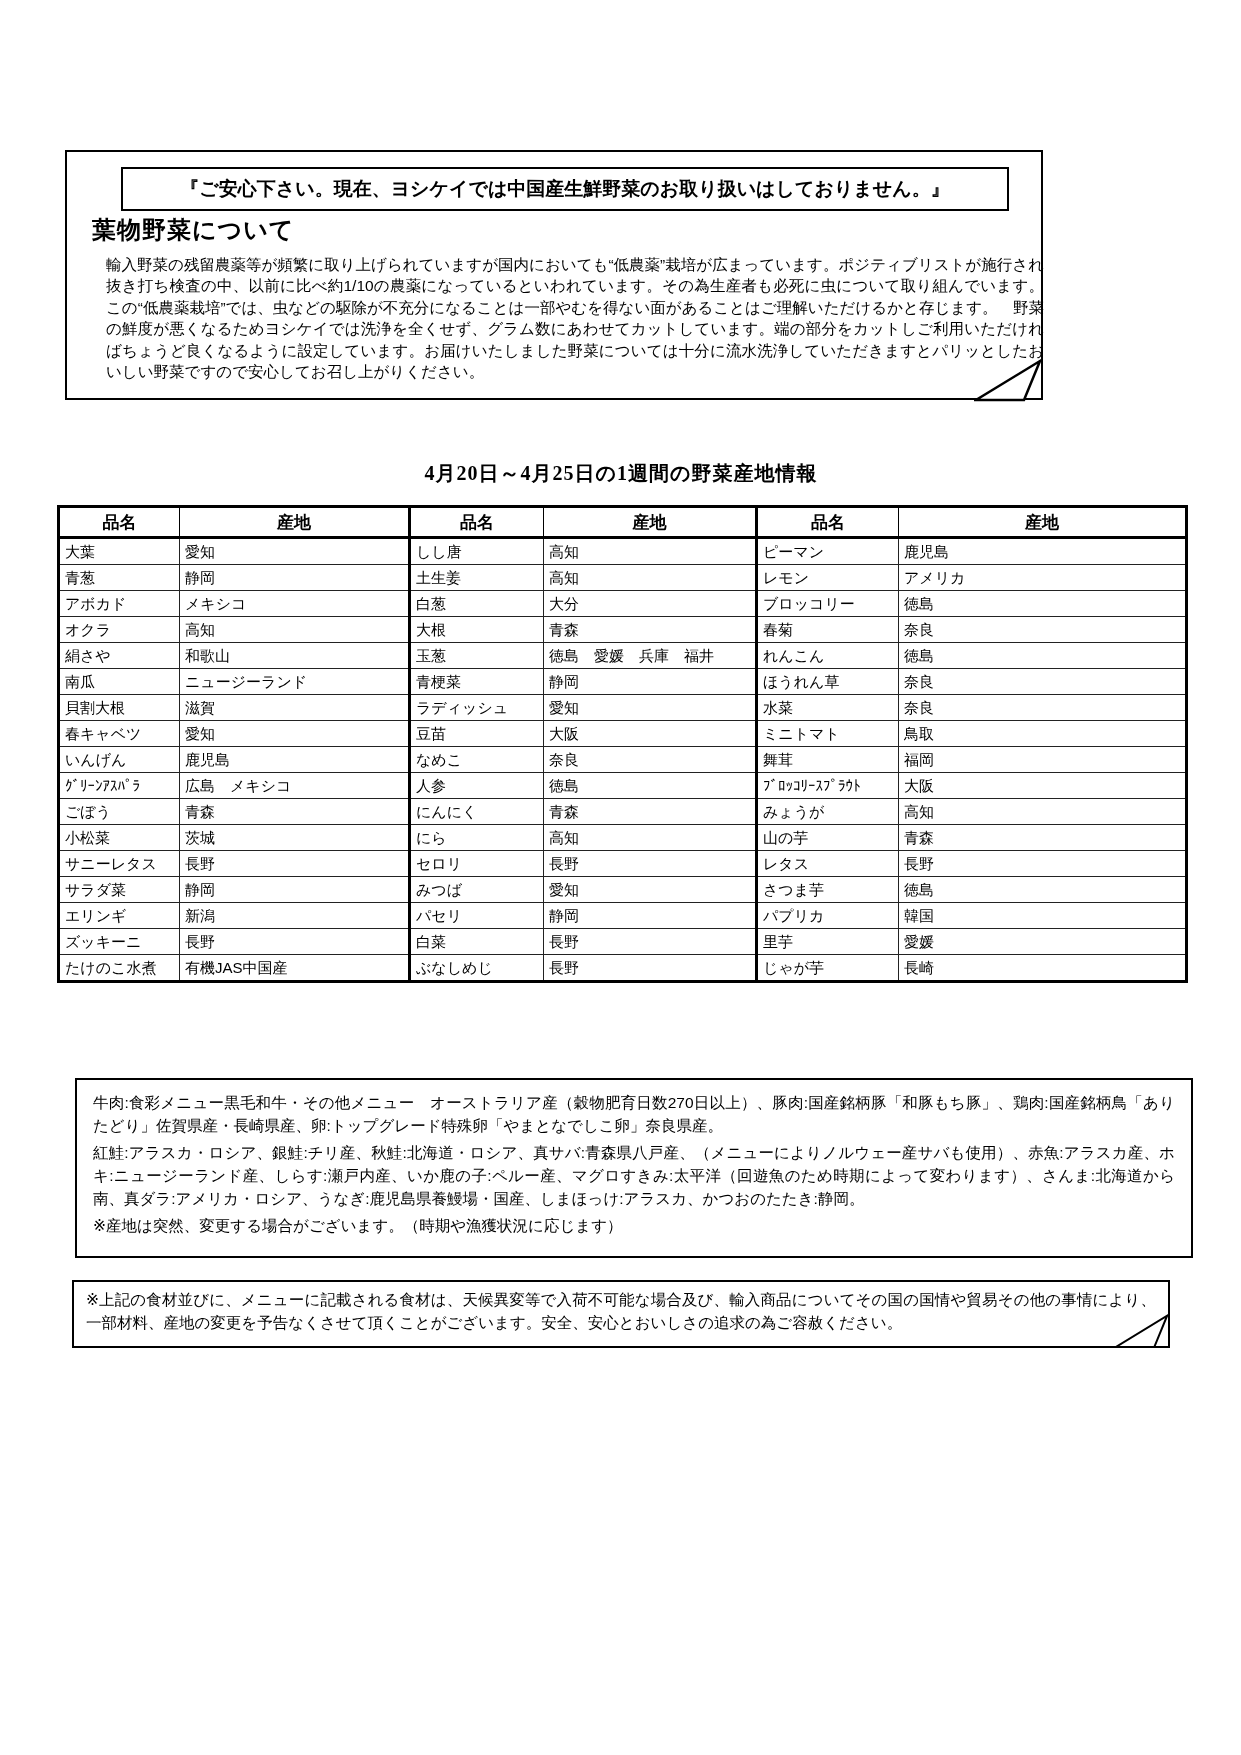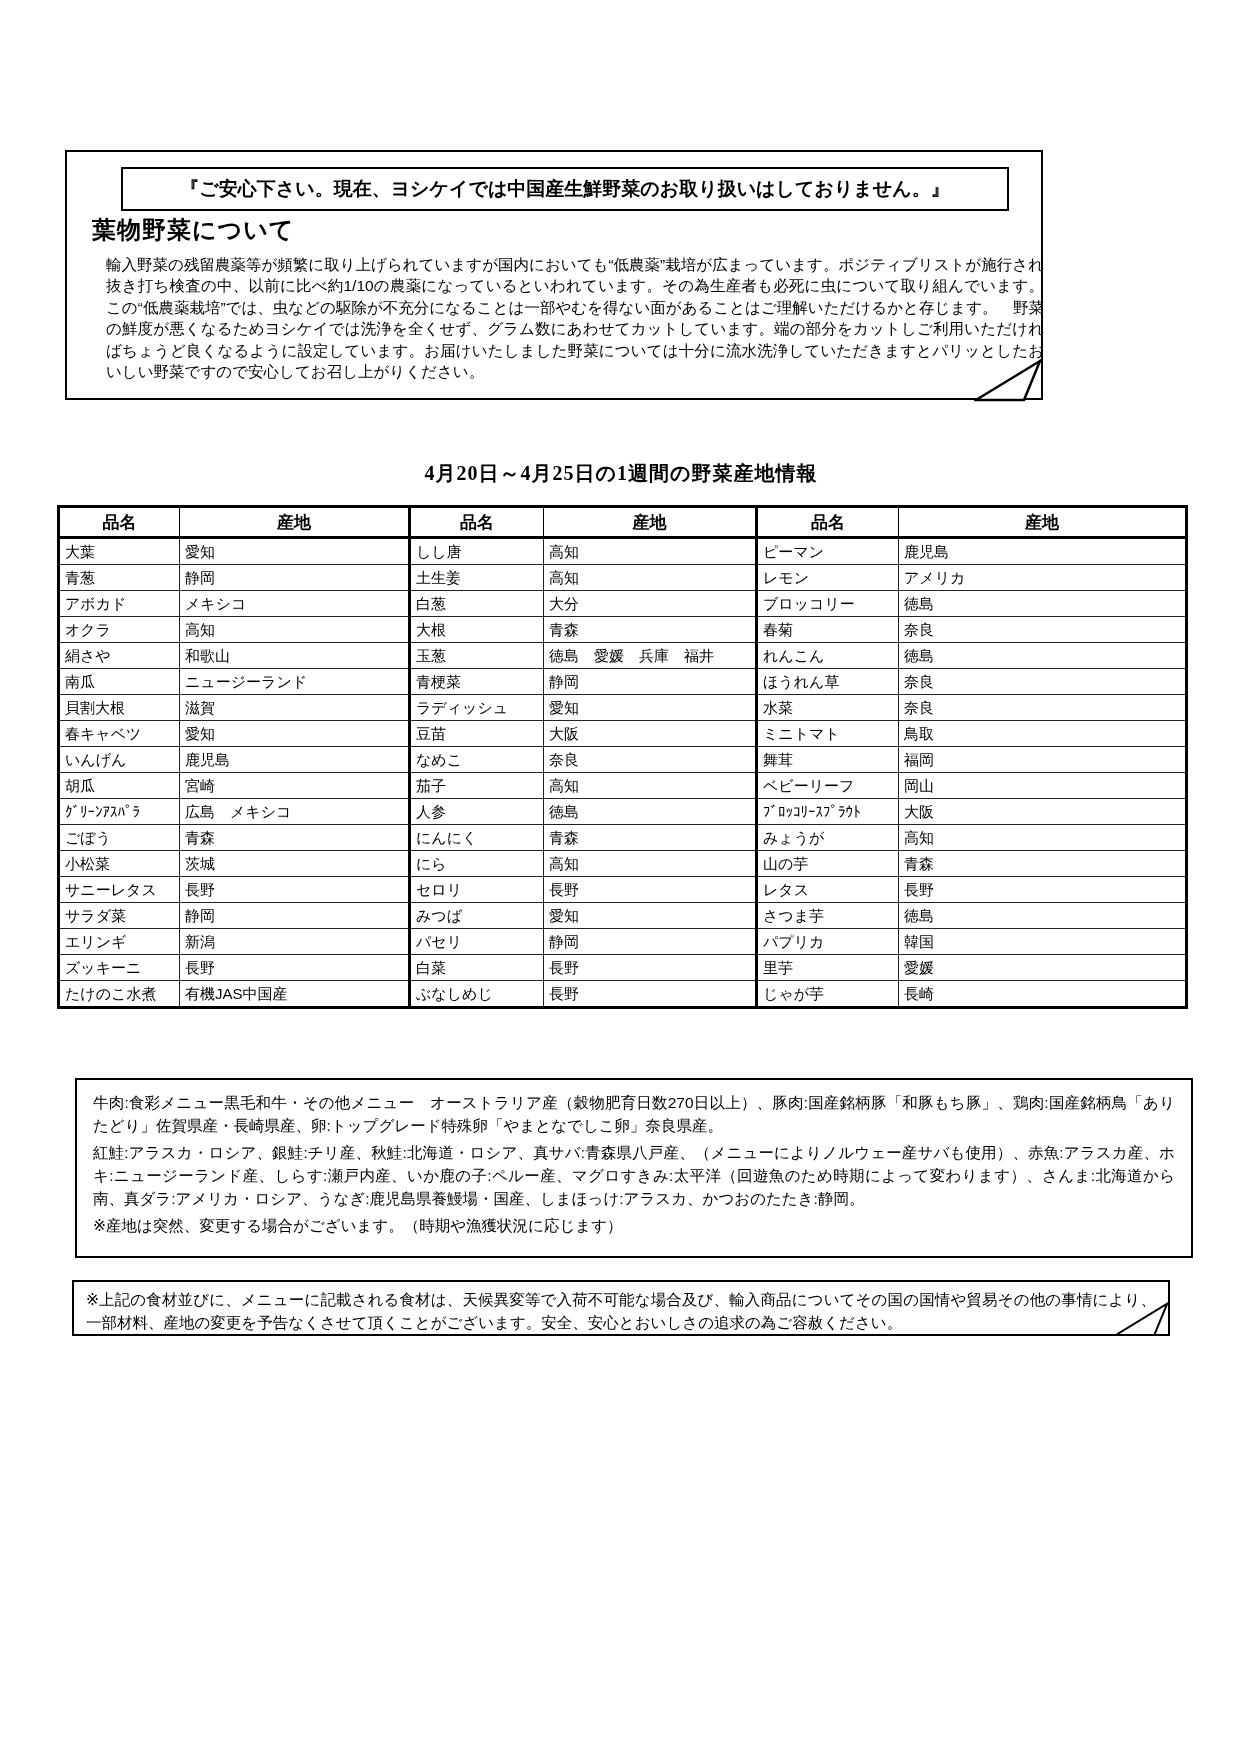--- a/index.html
+++ b/index.html
@@ -67,21 +67,21 @@
   }
   
   .meat-box{
     position:absolute;left:75px;top:1078px;width:1118px;height:180px;
     border:2px solid #000;box-sizing:border-box;
     padding:7px 12px 0 12px;
     font-size:15.5px;line-height:23px;overflow:hidden;
   }
   .meat-box p{margin:4px;text-align:justify;text-justify:inter-ideograph;}
   .disclaimer-box{
-    position:absolute;left:72px;top:1280px;width:1098px;height:56px;
+    position:absolute;left:72px;top:1280px;width:1098px;height:68px;
     border:2px solid #000;box-sizing:border-box;
     padding:6px 12px 0 12px;
     font-size:15.5px;line-height:23px;overflow:visible;
   }
   .disclaimer-box .txt{text-align:justify;text-justify:inter-ideograph;}
 </style>
 </head>
 <body>
 
 <div class="page">
@@ -185,28 +185,20 @@
         </tr>
         <tr>
           <td>いんげん</td>
           <td>鹿児島</td>
           <td>なめこ</td>
           <td>奈良</td>
           <td>舞茸</td>
           <td>福岡</td>
         </tr>
         <tr>
-          <td>胡瓜</td>
-          <td>宮崎</td>
-          <td>茄子</td>
-          <td>高知</td>
-          <td>ベビーリーフ</td>
-          <td>岡山</td>
-        </tr>
-        <tr>
           <td>ｸﾞﾘｰﾝｱｽﾊﾟﾗ</td>
           <td>広島　メキシコ</td>
           <td>人参</td>
           <td>徳島</td>
           <td>ﾌﾞﾛｯｺﾘｰｽﾌﾟﾗｳﾄ</td>
           <td>大阪</td>
         </tr>
         <tr>
           <td>ごぼう</td>
           <td>青森</td>

